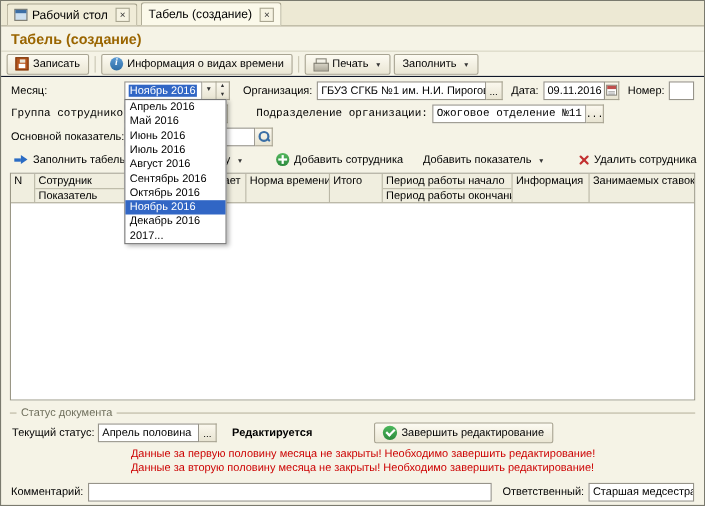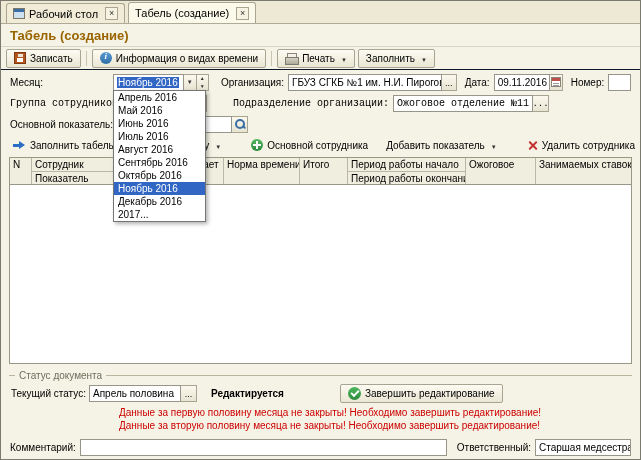--- a/index.html
+++ b/index.html
@@ -251,21 +251,21 @@
       <span class="icon-fill-arrow"></span>
       <span>Заполнить табель</span>
     </button>
     <button class="flatbtn">
       <span>по план-графику</span>
       <span class="caret"></span>
     </button>
     <span class="vsep"></span>
     <button class="flatbtn">
       <span class="icon-add"></span>
-      <span>Основной сотрудника</span>
+      <span>Добавить сотрудника</span>
     </button>
     <button class="flatbtn">
       <span>Добавить показатель</span>
       <span class="caret"></span>
     </button>
     <span class="vsep"></span>
     <button class="flatbtn">
       <span class="icon-delete"></span>
       <span>Удалить сотрудника</span>
     </button>
@@ -282,21 +282,21 @@
         <div>Сотрудник</div>
         <div class="sub">Показатель</div>
       </div>
       <div class="th th-notwork">Не работает</div>
       <div class="th th-norm">Норма времени</div>
       <div class="th th-total">Итого</div>
       <div class="th th-period th-split">
         <div>Период работы начало</div>
         <div class="sub">Период работы окончание</div>
       </div>
-      <div class="th th-pos">Ожоговое</div>
+      <div class="th th-pos">Информация</div>
       <div class="th th-rate">Занимаемых ставок</div>
     </div>
     <div class="tbody"></div>
   </div>
 
   <div class="group-hdr">
     <span class="gline g1"></span>
     <span>Статус документа</span>
     <span class="gline g2"></span>
   </div>

